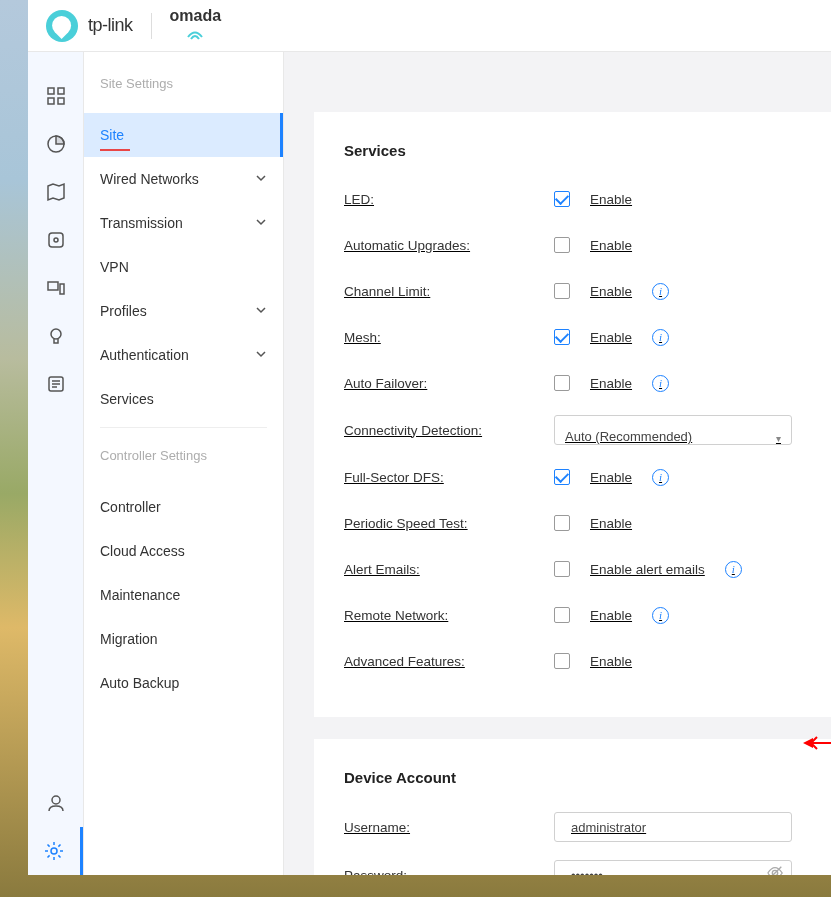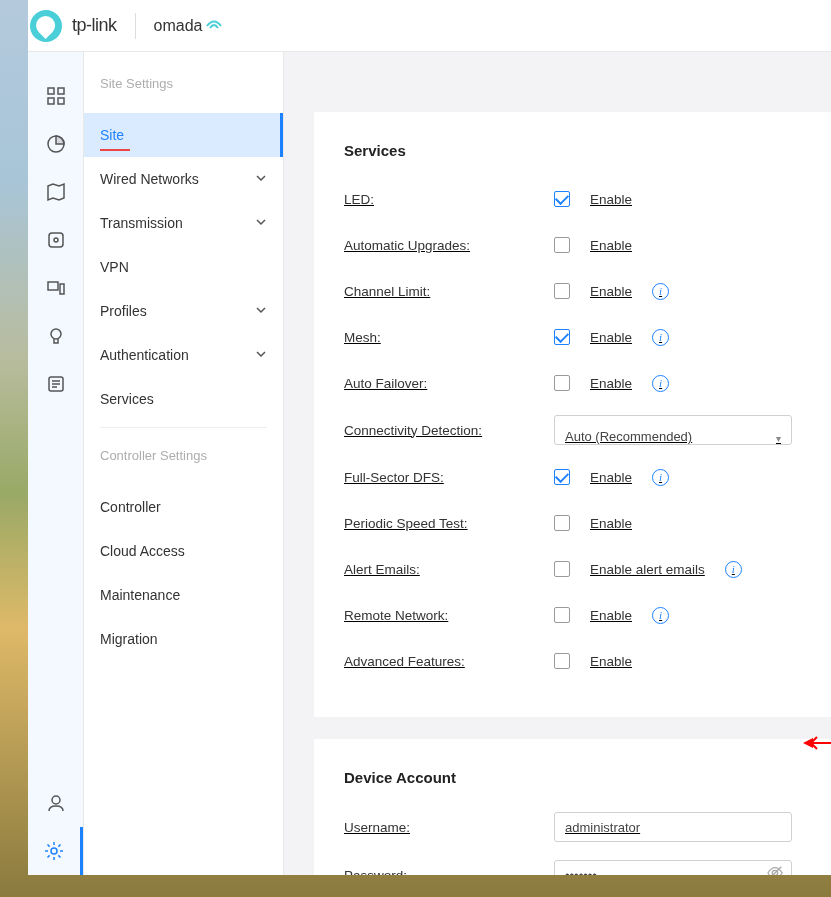--- a/index.html
+++ b/index.html
@@ -1,23 +1,23 @@
 <!DOCTYPE html>
 <html><head>
 <meta charset="utf-8">
 <style>
 * { box-sizing: border-box; margin: 0; padding: 0; font-family: -apple-system, BlinkMacSystemFont, "Segoe UI", Arial, sans-serif; }
 body { width: 831px; height: 897px; overflow: hidden; position: relative; background: linear-gradient(180deg, #b4c9dc 0%, #a8c5d8 20%, #b8bc9e 40%, #99a966 55%, #deb968 70%, #8a7a3e 100%); }
 .app { position: absolute; left: 28px; top: 0; right: 0; bottom: 22px; display: flex; flex-direction: column; background: #fff; }
-.header { height: 52px; background: #fff; border-bottom: 1px solid #e8e8e8; display: flex; align-items: center; padding: 0 2px; gap: 10px; text-align: center; }
+.header { height: 52px; background: #fff; border-bottom: 1px solid #e8e8e8; display: flex; align-items: center; padding: 0 18px; gap: 10px; text-align: center; }
 .logo-mark { width: 32px; height: 32px; background: #4acfd9; border-radius: 50%; position: relative; }
 .logo-mark::before { content:""; position:absolute; width: 60%; height: 60%; top:20%; left:20%; background:#fff; border-radius:50% 50% 0 50%; transform: rotate(45deg); }
 .logo-text { font-size: 18px; font-weight: 400; color: #333; letter-spacing: -0.5px; }
 .logo-divider { height: 26px; width: 1px; background: #ddd; margin: 0 8px; }
-.omada-logo { display:flex; align-items:center; gap:4px; font-size:16px; color:#333; font-weight:400; }
+.omada-logo { display:flex; align-items:center; gap:4px; font-size:16px; color:#333; font-weight:700;flex-direction:column; }
 .omada-wifi { color: #4acfd9; font-size: 14px; }
 .body { flex: 1; display: flex; overflow: hidden; }
 .icon-rail { width: 56px; background: #f4f8ff; display: flex; flex-direction: column; border-right: 1px solid #e8e8e8; padding-top: 20px; color: #555; }
 .icon-rail-item { height: 48px; display:flex; align-items:center; justify-content:center; cursor:pointer; }
 .icon-rail-item.active { background:#f4f8ff; color:#1d82ff; border-right:3px solid #1d82ff; }
 .icon-rail-spacer { flex:1; }
 .icon-rail svg { width:20px; height:20px; }
 .sidebar { width: 200px; background: #fff; border-right: 1px solid #e8e8e8; overflow-y: auto; padding-top: 10px; }
 .menu-header { font-size: 13px; color: #adadad; padding: 14px 16px 22px; }
 .menu-item { font-size: 14px; color: #333; padding: 14px 16px; cursor:pointer; display:flex; align-items:center; justify-content:space-between; }
@@ -31,21 +31,21 @@
 .panel-title { font-size: 15px; font-weight: 600; color: #222; margin-bottom: 26px; }
 .form-row { display:flex; align-items:center; margin-bottom: 18px; min-height: 28px; text-decoration: underline;}
 .form-label { width: 210px; font-size: 13.5px; color: #333; }
 .form-value { display:flex; align-items:center; gap:20px; font-size:13.5px; color:#333; }
 .cb { appearance:none; width:16px; height:16px; border:1.5px solid #9a9a9a; border-radius:2px; cursor:pointer; position:relative; flex-shrink:0;}
 .cb.on { border-color:#1d82ff; }
 .cb.on::after{content:"";position:absolute;left:3px;top:0px;width:6px;height:10px;border:solid #1d82ff;border-width:0 2px 2px 0;transform:rotate(45deg);}
 .info-ic{width:17px;height:17px;border:1.5px solid #1d82ff;border-radius:50%;color:#1d82ff;display:inline-flex;align-items:center;justify-content:center;font-size:11px;font-style:italic;font-family:Georgia,serif;cursor:pointer;}
 .select { width:238px; height:30px; border:1px solid #d0d0d0; border-radius:3px; padding:0 10px; display:flex; align-items:flex-end; justify-content:space-between; font-size:13px; color:#444; cursor:pointer;}
 .select-arrow{color:#888;font-size:10px;}
-.text-input{width:238px;height:30px;border:1px solid #d0d0d0;border-radius:3px;padding:0 10px;font-size:13px;color:#444;}
+.text-input{width:238px;height:30px;border:1px solid #d0d0d0;border-radius:3px;padding:0 16px;font-size:13px;color:#444;}
 .pw-wrapper{position:relative;width:238px;}
 .pw-wrapper .text-input{width:100%;padding-right:34px;}
 .eye-ic{position:absolute;right:8px;top:50%;transform:translateY(-50%);color:#aaa;cursor:pointer;}
 .red-arrow{position:absolute;right:0;top:733px;color:#f00;font-size:20px;pointer-events:none;}
 </style>
 </head>
 <body>
 
 <div class="app">
   <div class="header">
@@ -170,20 +170,23 @@
           </div>
           <div class="menu-item">
             <span>Cloud Access</span>
           </div>
           <div class="menu-item">
             <span>Maintenance</span>
           </div>
           <div class="menu-item">
             <span>Migration</span>
           </div>
+          <div class="menu-item">
+            <span>Auto Backup</span>
+          </div>
         </div>
     </div>
 
     <div class="content">
       <div class="spacer-bar"></div>
       <div class="panel">
         <div class="panel-title">Services</div>
         <div id="svc-rows">
             <div class="form-row">
               <div class="form-label">LED:</div>

